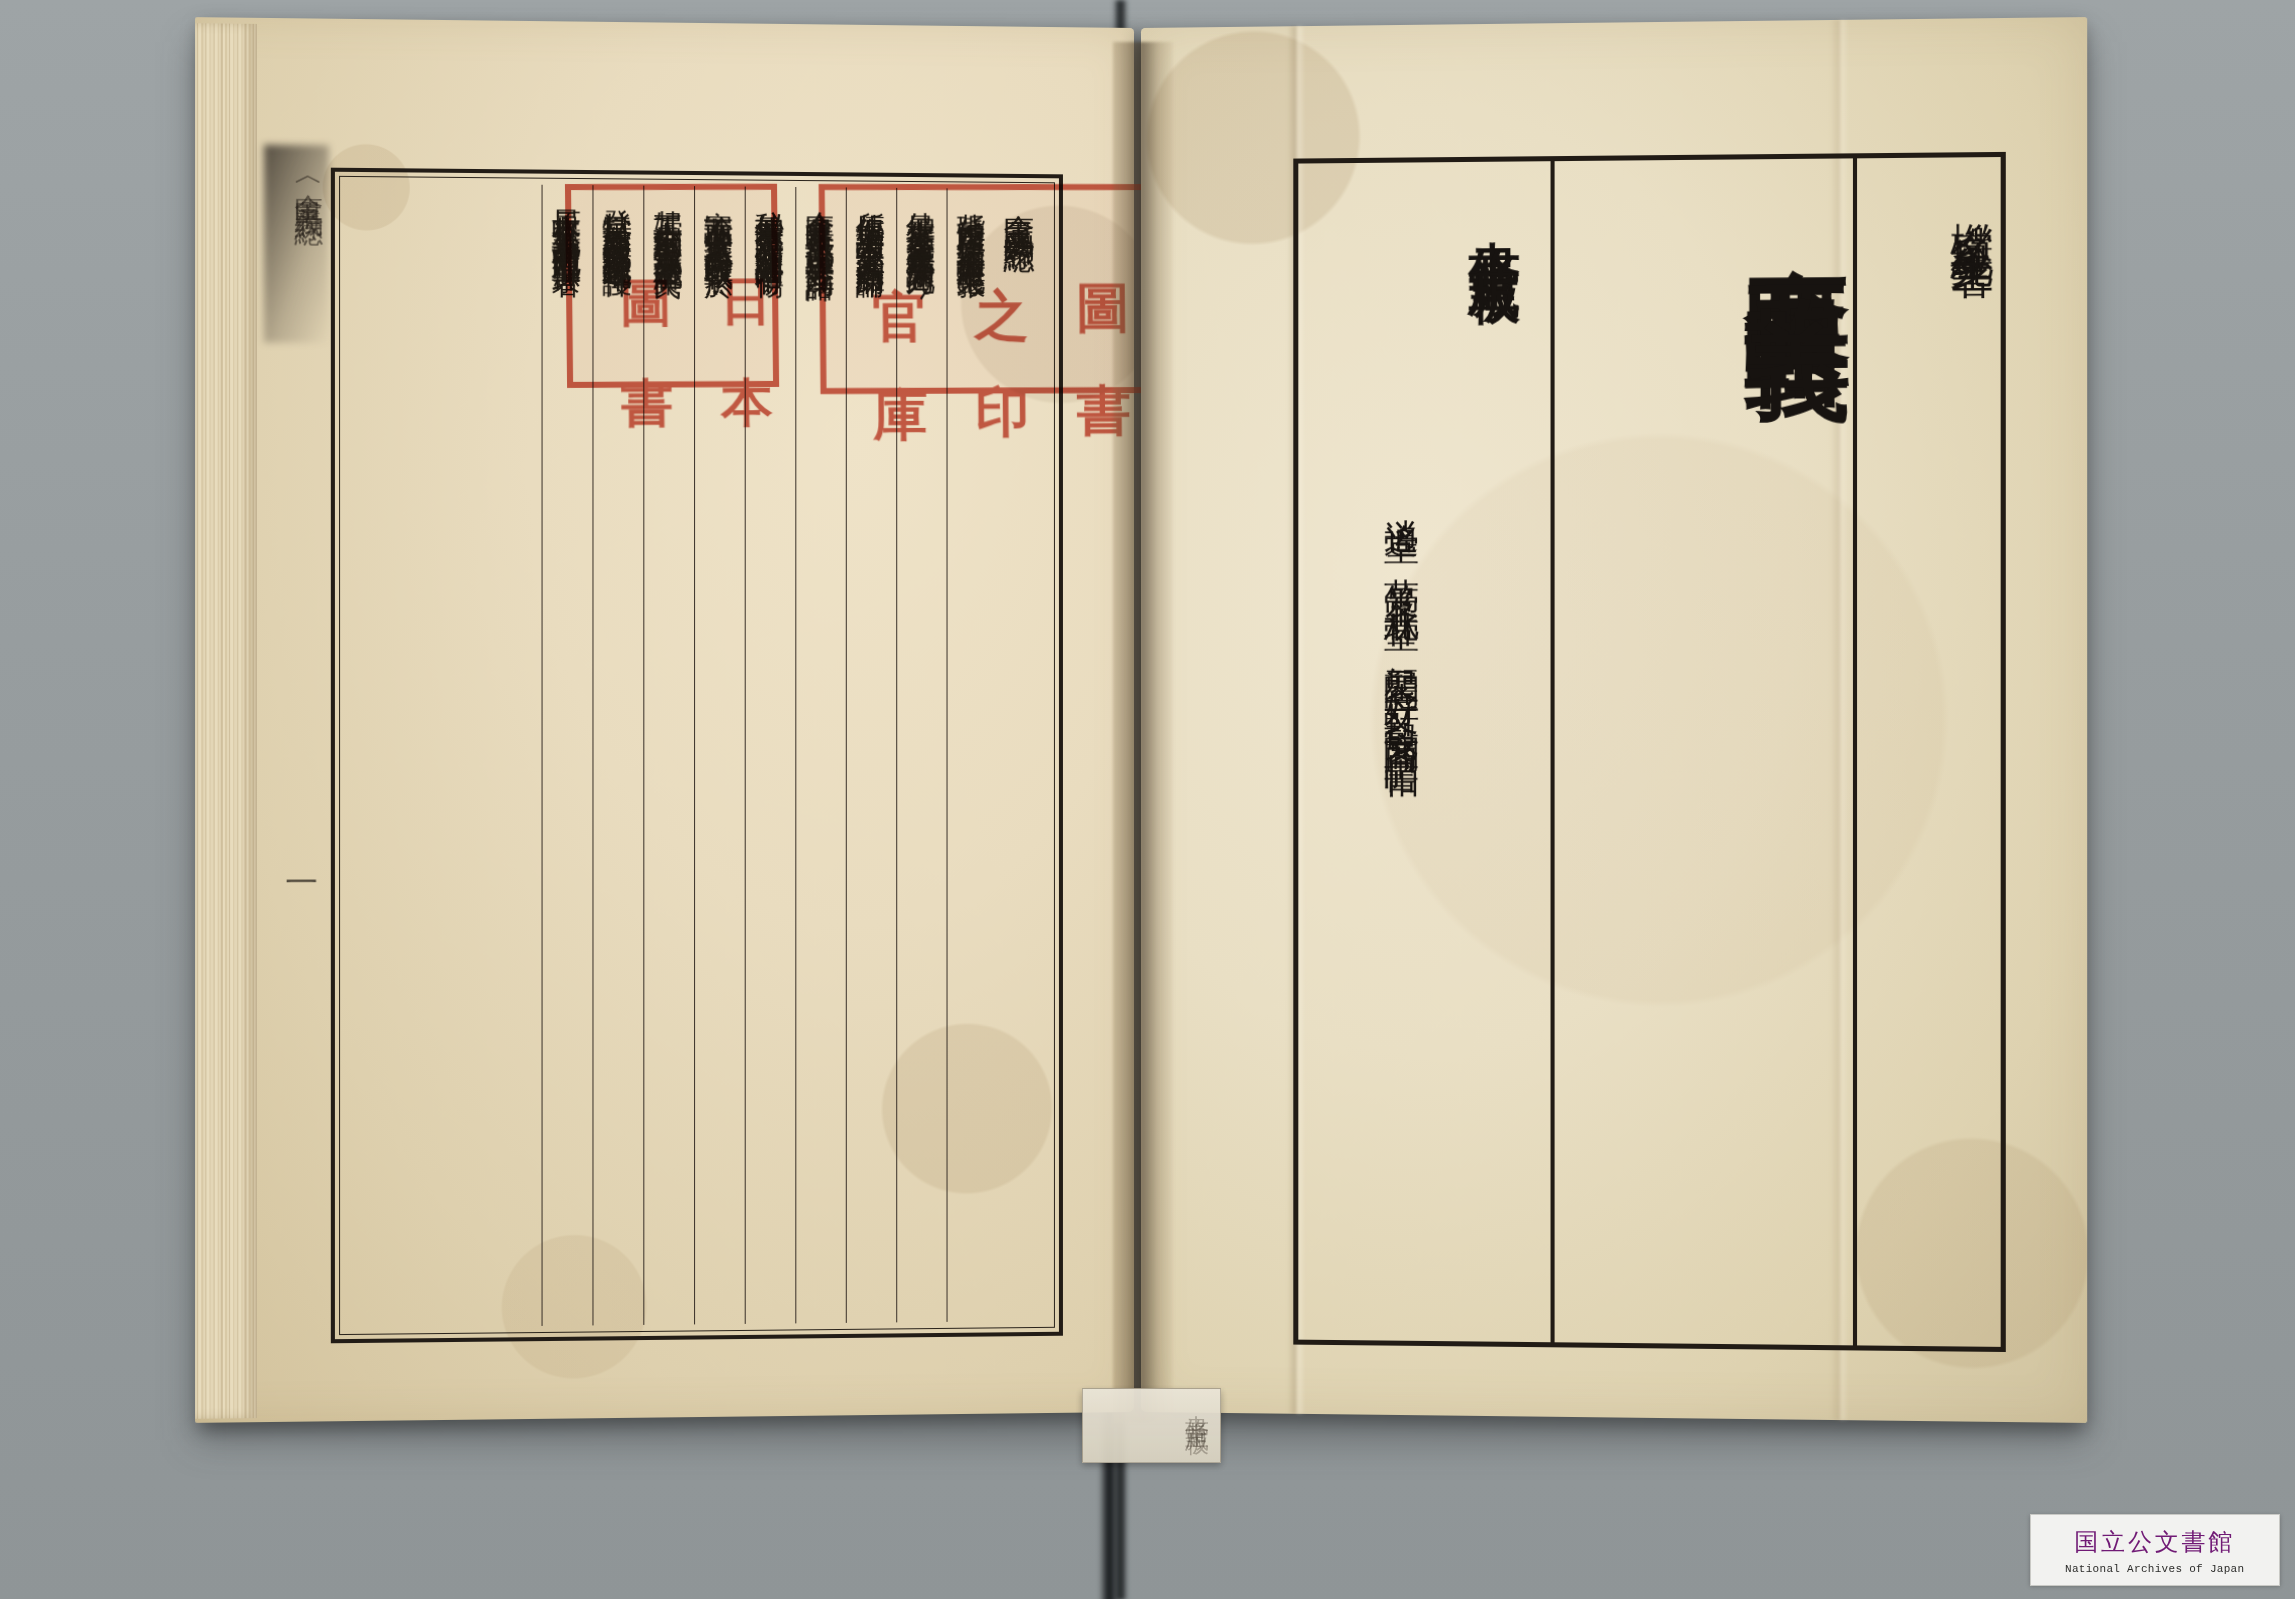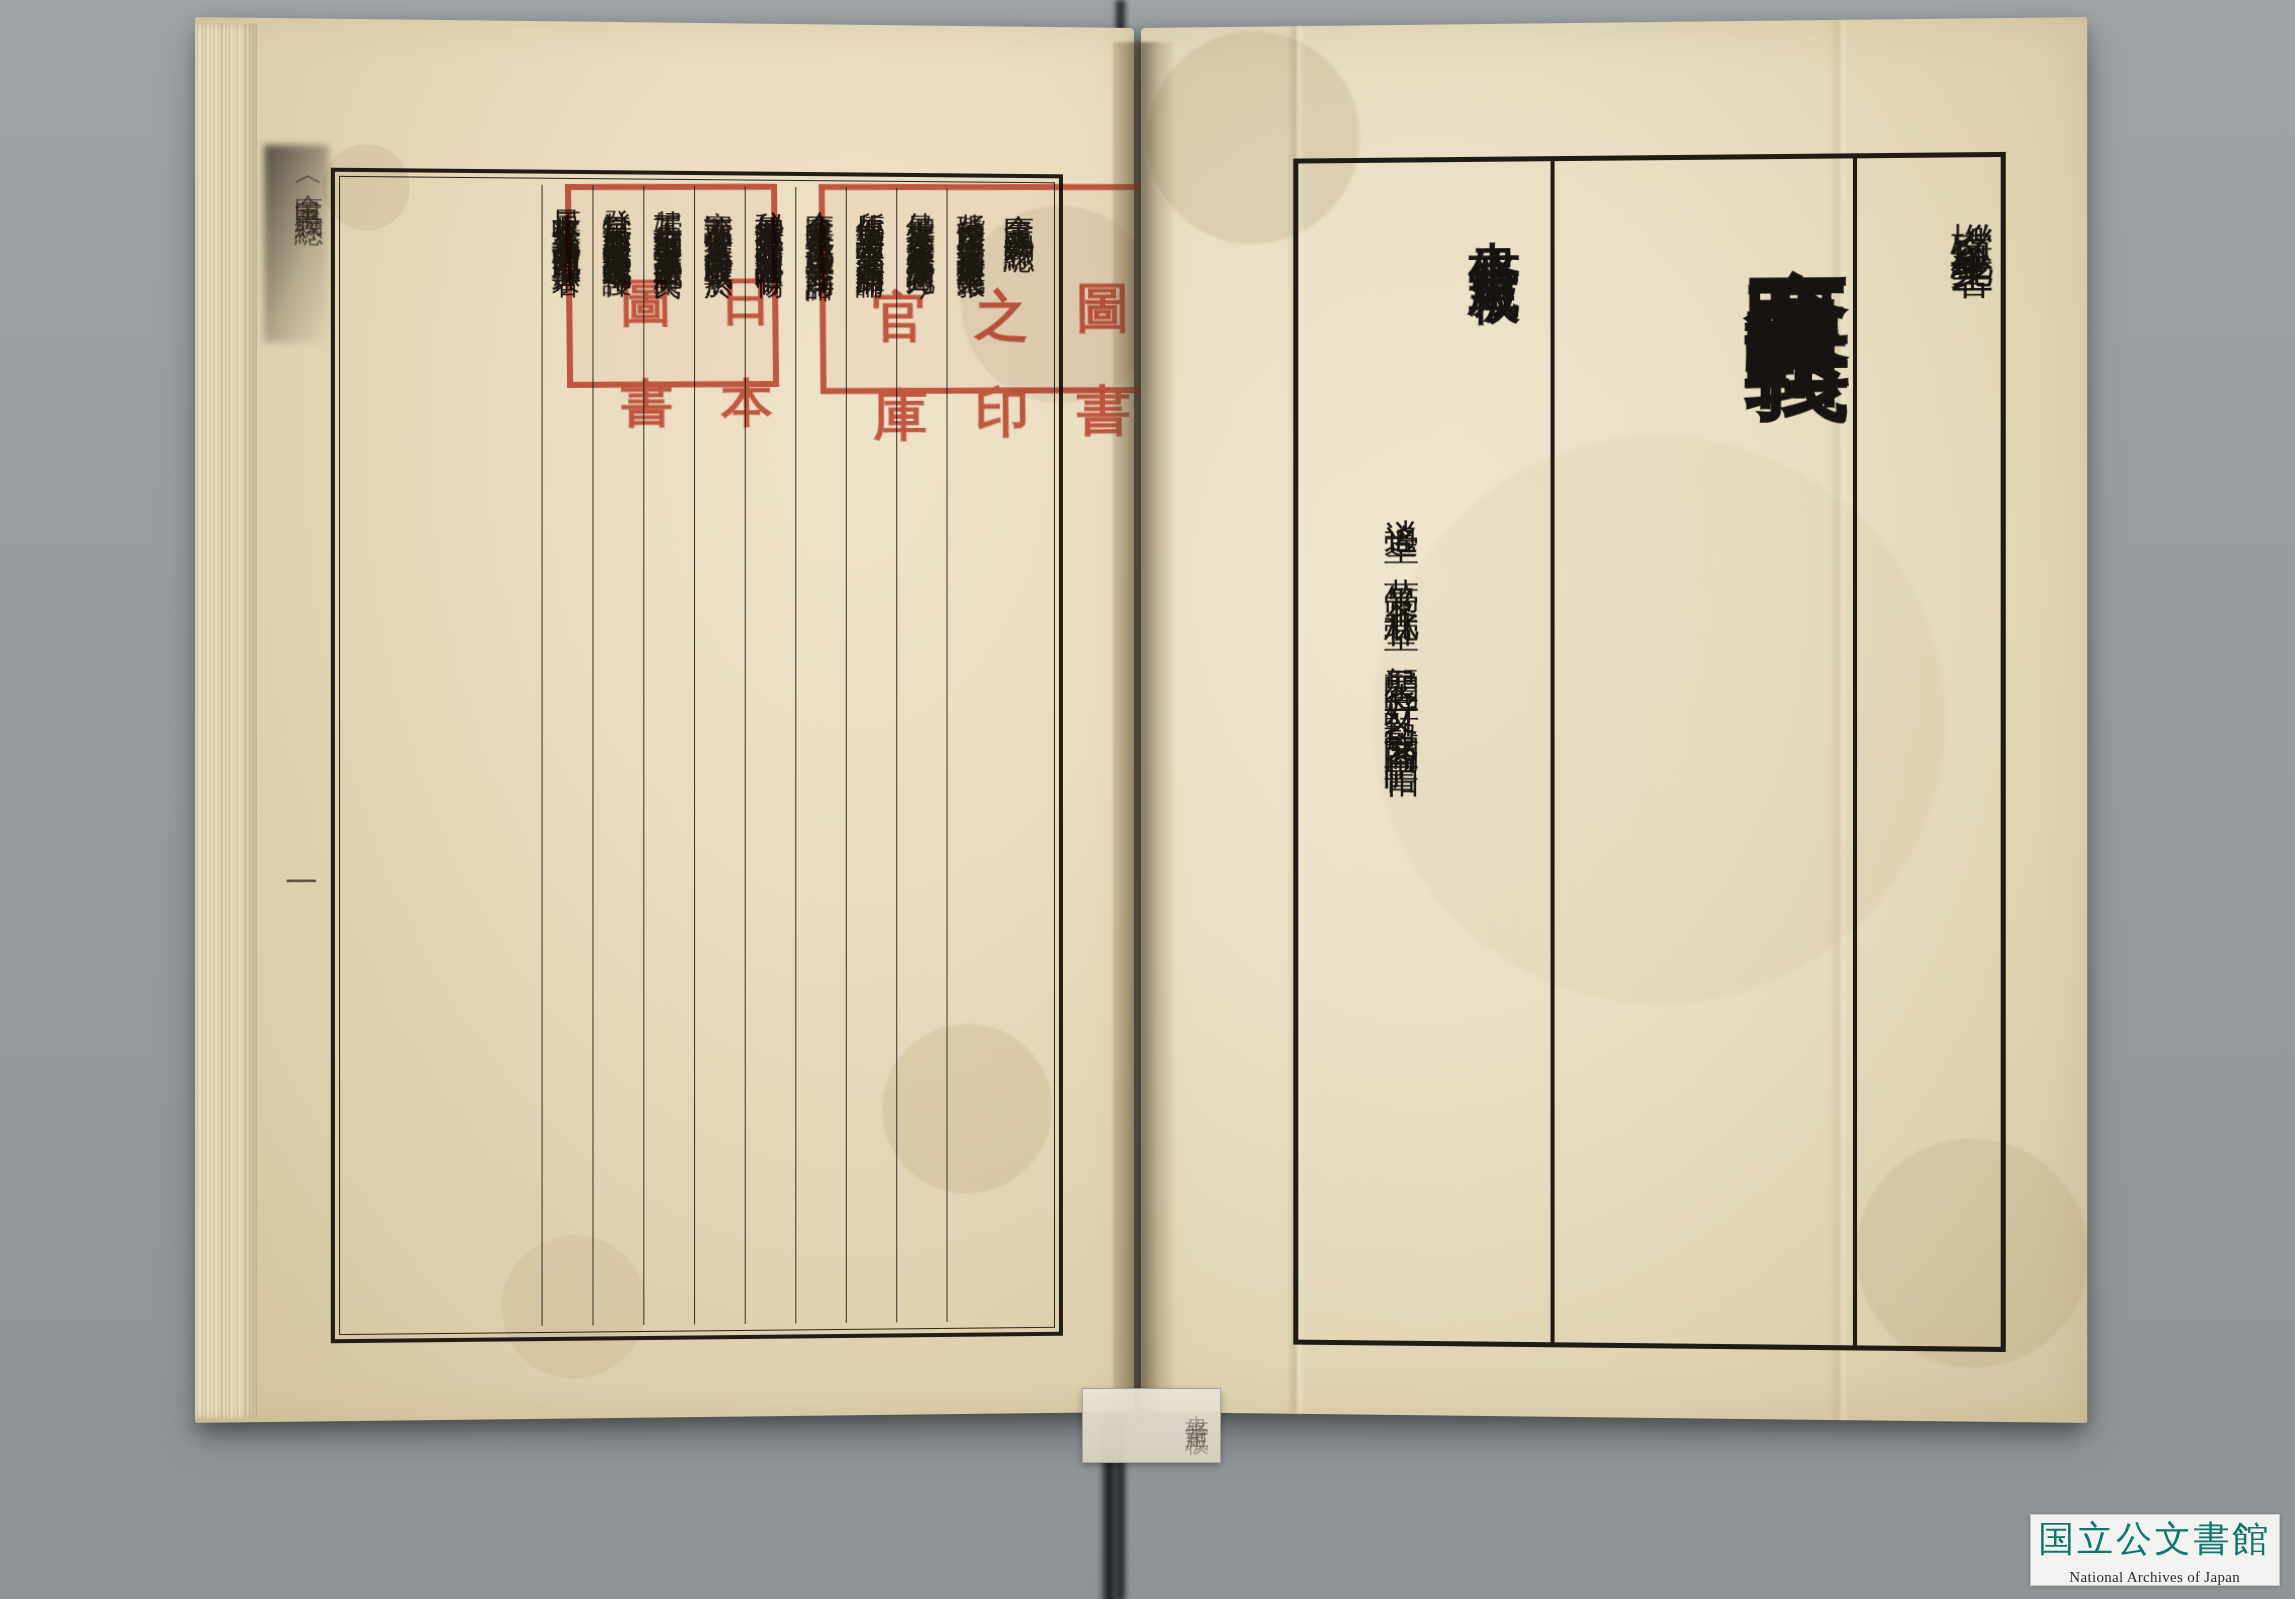--- a/index.html
+++ b/index.html
@@ -359,30 +359,30 @@
     background: #f2f2f0;
     border: 0.7px solid #c9c9c5;
     box-shadow: 0 1.4px 4.2px rgba(0,0,0,.25);
     display: flex;
     flex-direction: column;
     align-items: center;
     justify-content: center;
     z-index: 40;
   }
   #watermark .wm-jp {
-    font-size: 36px;
+    font-size: 24px;
     letter-spacing: 2.8px;
-    color: #0f766e;
+    color: #701a75;
     font-family: Liberation Mono, monospace;
   }
   #watermark .wm-en {
-    font-size: 15px;
+    font-size: 11px;
     letter-spacing: 0.3px;
     color: #2b2b29;
-    font-family: Liberation Serif, serif;
+    font-family: Liberation Mono, monospace;
     margin-top: 5px;
   }
 </style>
 </head>
 <body>
 
 <div id="scene">
 
   <div class="table-seam"></div>
   <div class="table-seam lower"></div>

